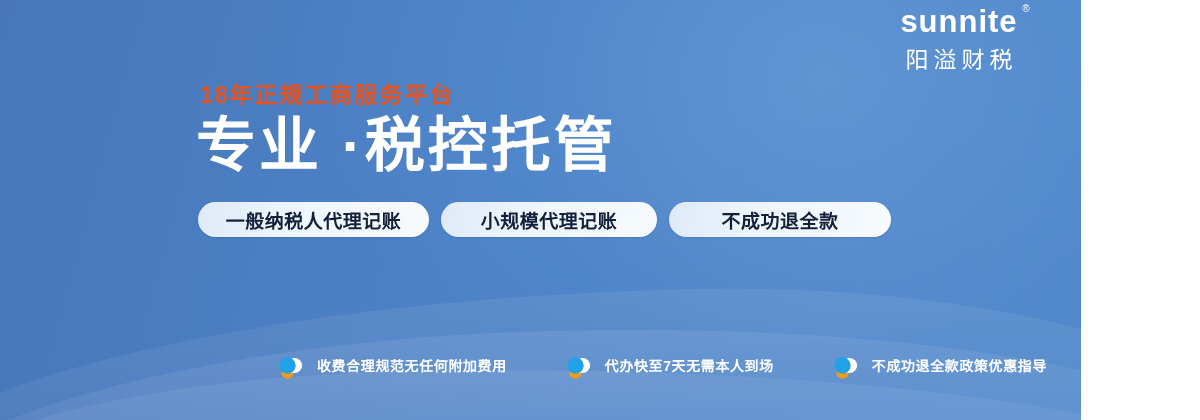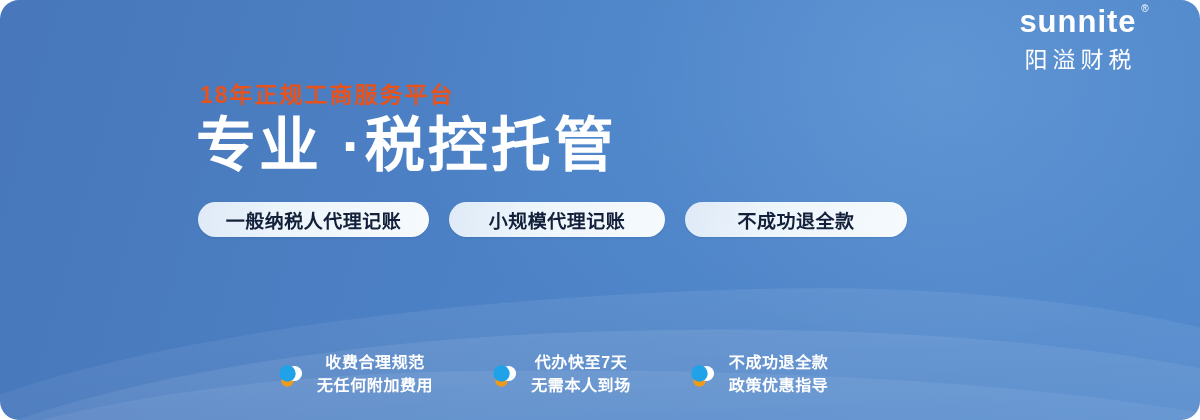--- a/index.html
+++ b/index.html
@@ -7,28 +7,27 @@
     margin: 0;
     padding: 0;
     background: #ffffff;
   }
   body {
     font-family: "Liberation Sans", "DejaVu Sans", sans-serif;
   }
 
   .banner {
     position: relative;
-    width: 1200px;
+    width: 1081px;
     height: 420px;
     overflow: hidden;
     background: #4a80c4;
     background-image:
       radial-gradient(ellipse 900px 520px at 78% 18%, #548dd0 0%, rgba(84,141,208,0) 62%),
       linear-gradient(105deg, #4877bb 0%, #4d82c6 46%, #5289cc 100%);
-    border-radius: 19px;
   }
 
   
   .wave {
     position: absolute;
     left: -12%;
     width: 130%;
     pointer-events: none;
   }
   .wave-1 {
@@ -122,21 +121,21 @@
   }
 
   
   .pill-rows {
     position: absolute;
     left: 198px;
     top: 202px;
   }
   .pill-row {
     display: flex;
-    gap: 20px;
+    gap: 12px;
     margin-bottom: 11px;
   }
   .pill {
     height: 35px;
     display: flex;
     align-items: center;
     justify-content: center;
     border-radius: 18px;
     background: linear-gradient(100deg, #dfeaf7 0%, #edf5fc 38%, #f6fafd 100%);
     color: #13203a;
@@ -164,24 +163,24 @@
     gap: 11px;
   }
   .feature-icon {
     position: relative;
     width: 30px;
     height: 30px;
     flex: 0 0 30px;
   }
   .feature-text {
     display: flex;
-    flex-direction: column;
+    flex-direction: row;
     justify-content: center;
     color: #ffffff;
-    font-size: 16px;
+    font-size: 14px;
     font-weight: 700;
     line-height: 1.42;
     letter-spacing: 0.6px;
     white-space: nowrap;
     text-align: center;
   }
 </style>
 </head>
 <body>
 

